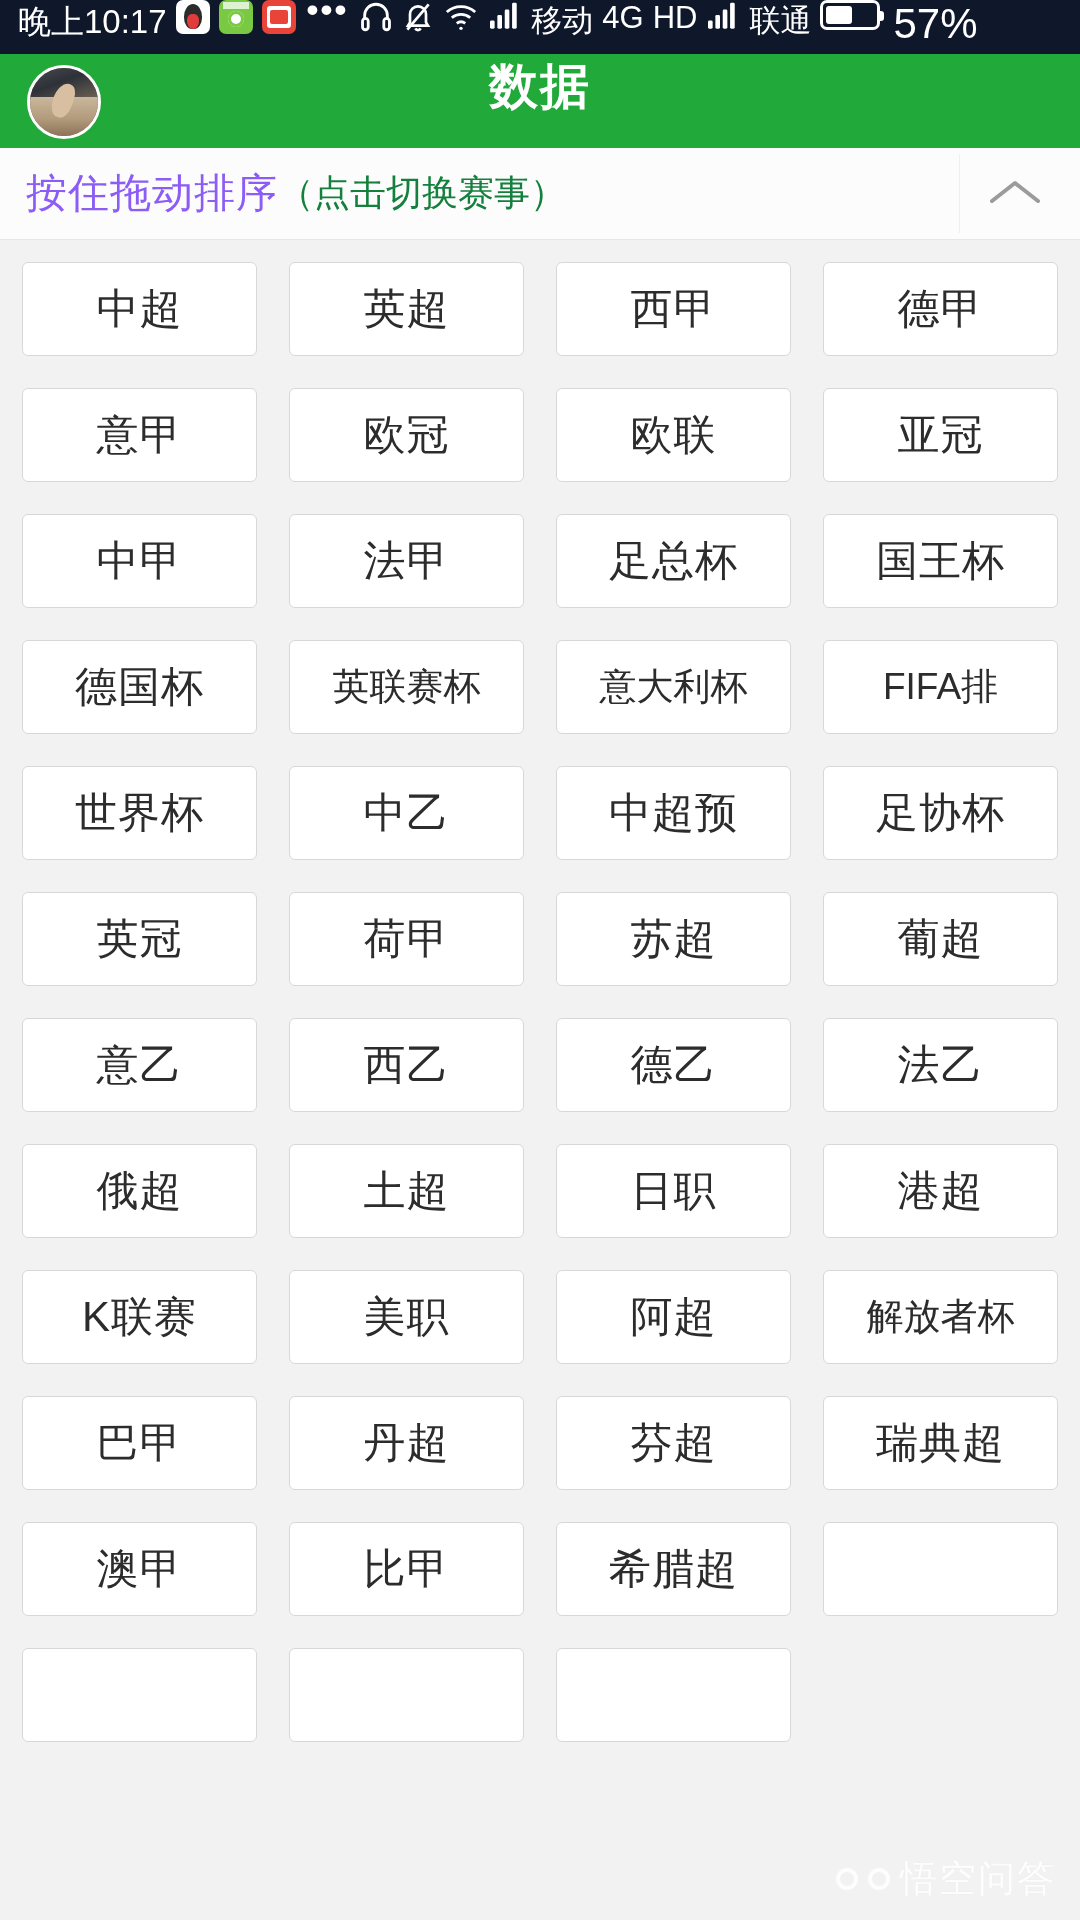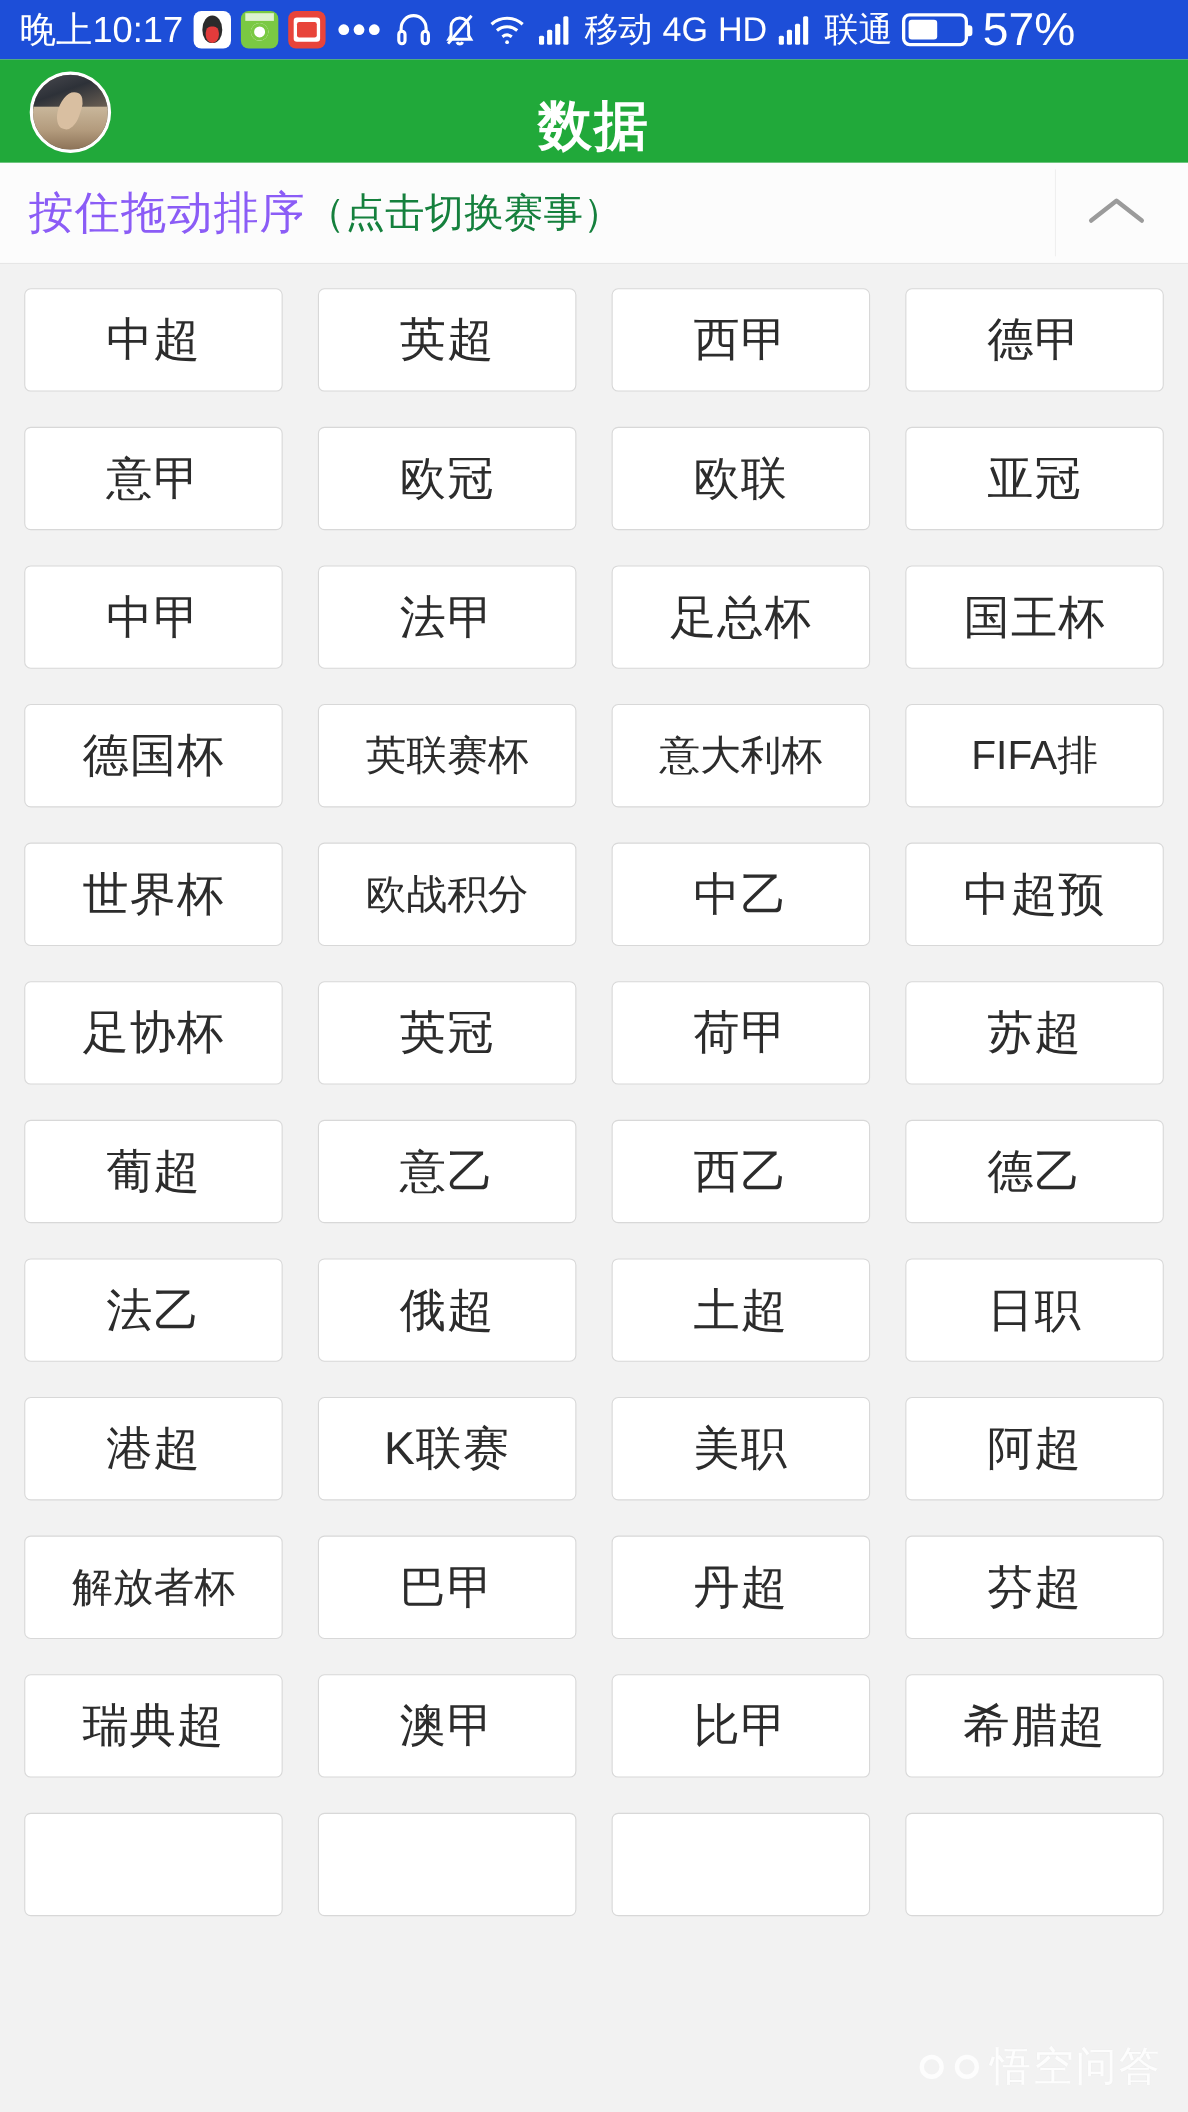--- a/index.html
+++ b/index.html
@@ -11,23 +11,23 @@
     height: 1920px;
     background: #f2f2f2;
     font-family: "Liberation Sans", "DejaVu Sans", sans-serif;
     overflow: hidden;
     position: relative;
   }
 
   
   .statusbar {
     height: 54px;
-    background: #1d4ed8;
+    background: #0f172a;
     display: flex;
-    align-items: center;
+    align-items: flex-start;
     padding: 0 14px 0 18px;
     box-sizing: border-box;
     color: #ffffff;
     gap: 9px;
   }
   .status-time {
     font-size: 33px;
     letter-spacing: 0px;
     white-space: nowrap;
     font-weight: 400;
@@ -140,21 +140,21 @@
     margin-left: 4px;
     white-space: nowrap;
   }
 
   
   .titlebar {
     height: 94px;
     background: #21a93a;
     position: relative;
     display: flex;
-    align-items: flex-end;
+    align-items: flex-start;
   }
   .avatar {
     position: absolute;
     left: 27px;
     top: 11px;
     width: 74px;
     height: 74px;
     border-radius: 50%;
     border: 3px solid #ffffff;
     box-sizing: border-box;
@@ -380,21 +380,20 @@
       <div class="tile">亚冠</div>
       <div class="tile">中甲</div>
       <div class="tile">法甲</div>
       <div class="tile">足总杯</div>
       <div class="tile">国王杯</div>
       <div class="tile">德国杯</div>
       <div class="tile w5">英联赛杯</div>
       <div class="tile w5">意大利杯</div>
       <div class="tile w5">FIFA排</div>
       <div class="tile">世界杯</div>
-      <div class="tile w5">欧战积分</div>
       <div class="tile">中乙</div>
       <div class="tile">中超预</div>
       <div class="tile">足协杯</div>
       <div class="tile">英冠</div>
       <div class="tile">荷甲</div>
       <div class="tile">苏超</div>
       <div class="tile">葡超</div>
       <div class="tile">意乙</div>
       <div class="tile">西乙</div>
       <div class="tile">德乙</div>

